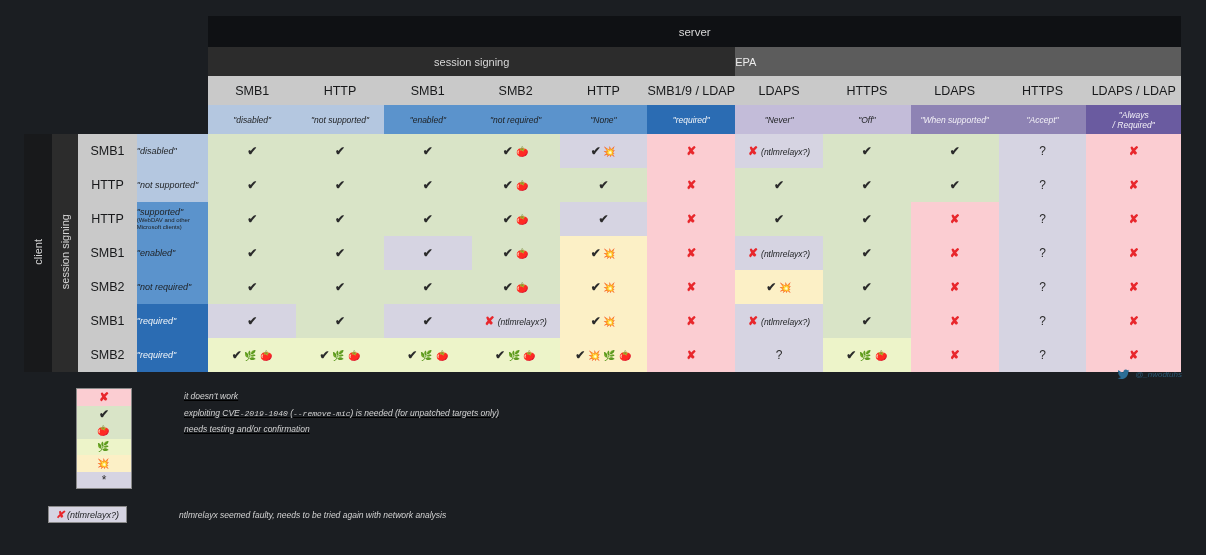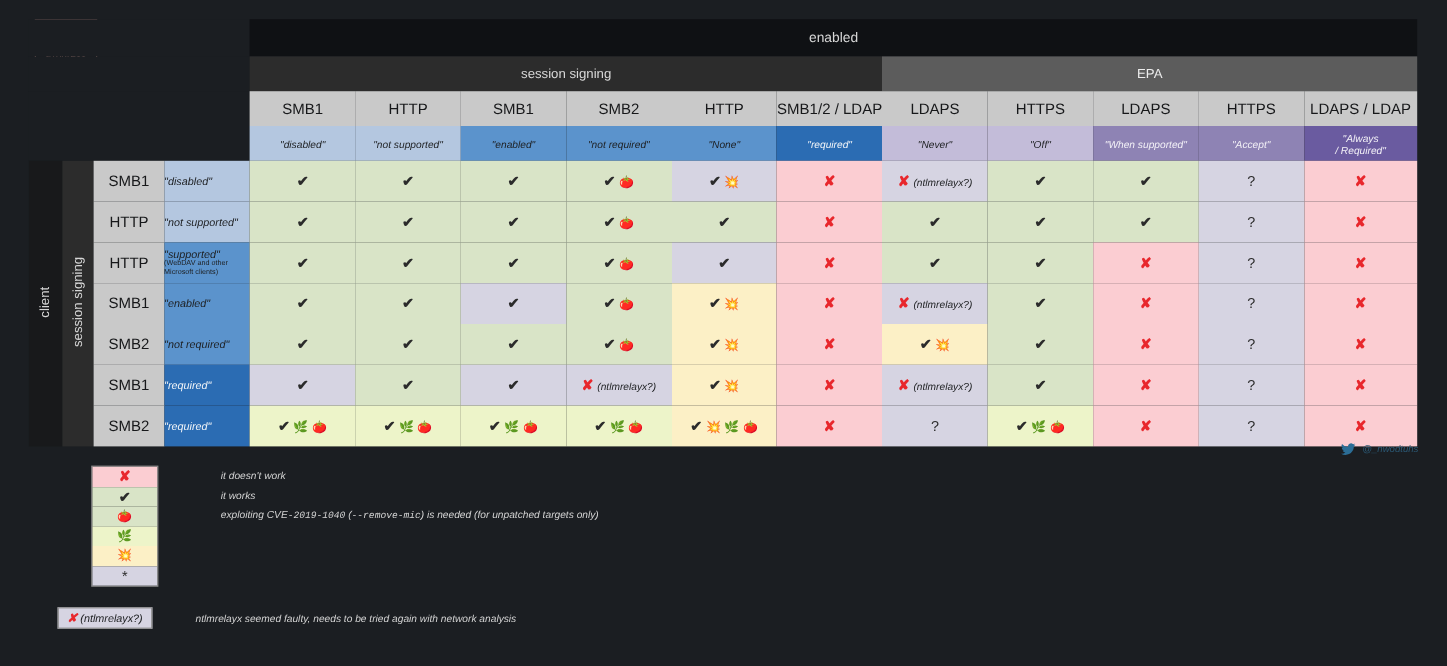--- a/index.html
+++ b/index.html
@@ -35,21 +35,21 @@
   .banner-server {
     background:#0f1114; color:#d8d8d8; font-size:11.5px;
     text-align:center; height:31px; vertical-align:middle;
   }
   .banner-sess {
     background:#2c2c2c; color:#d8d8d8; font-size:11px;
     text-align:center; height:29px; vertical-align:middle;
   }
   .banner-epa {
     background:#5c5c5c; color:#ececec; font-size:11px;
-    text-align:center; height:29px; vertical-align:middle;
+    height:29px; vertical-align:middle;
   }
 
   
   .proto {
     background:#c9c9c9; color:#17181a; font-size:12.5px;
     text-align:center; height:29px; vertical-align:middle;
   }
   
   .setting {
     font-size:8.5px; font-style:italic; text-align:center;
@@ -122,42 +122,42 @@
   .legend-swatches { width:56px; border:1px solid #8a8a8a; }
   .legend-sw {
     height:16.5px; display:flex; align-items:center; justify-content:center;
     font-size:10px;
   }
   .legend-sw.red    { background:#fbcdd2; }
   .legend-sw.green  { background:#d9e4c7; }
   .legend-sw.lime   { background:#edf4c9; }
   .legend-sw.yellow { background:#fcf0c6; }
   .legend-sw.grey   { background:#d6d4e2; }
-  .legend-texts { margin-left:52px; }
+  .legend-texts { margin-left:52px;text-decoration:underline; }
   .legend-txt {
     height:16.5px; line-height:16.5px;
     color:#d3d3d3; font-size:8.5px; font-style:italic; white-space:nowrap;
   }
   .legend-txt code {
     font-family:"Liberation Mono", monospace; font-style:italic; font-size:8px;
   }
 
   
   #footnote {
     position:absolute; left:48px; top:506px;
     display:flex; align-items:center;
   }
   #footnote .chip {
     background:#d6d4e2; border:1px solid #8a8a8a;
     padding:2px 7px; font-size:9px; font-style:italic; color:#1d1f21;
     white-space:nowrap;
   }
   #footnote .chip .cross { font-size:10px; }
   #footnote .fn-text {
-    margin-left:36px; color:#d3d3d3; font-size:8.5px; font-style:italic;
+    margin-left:52px; color:#d3d3d3; font-size:8.5px; font-style:italic;
     white-space:nowrap;
   }
 </style>
 </head>
 <body>
 
 <div id="wip">
   <div>Work</div>
   <div>In</div>
   <div>Progress</div>
@@ -179,37 +179,37 @@
         <col style="width:81px">
         <col style="width:81px">
       <col style="width:81px">
         <col style="width:81px">
         <col style="width:87px">
     </colgroup>
     <tbody>
 
       <tr>
         <td class="void" colspan="4"></td>
-        <td class="banner-server" colspan="11">enabled</td>
+        <td class="banner-server" colspan="11">server</td>
       </tr>
 
       <tr>
         <td class="void" colspan="4"></td>
         <td class="banner-sess" colspan="6">session signing</td>
         <td class="banner-epa" colspan="5">EPA</td>
       </tr>
 
       <tr id="hdr-proto">
         <td class="void" colspan="4"></td>
       <td class="proto">SMB1</td>
           <td class="proto">HTTP</td>
           <td class="proto">SMB1</td>
           <td class="proto">SMB2</td>
           <td class="proto">HTTP</td>
-          <td class="proto">SMB1/2 / LDAP</td>
+          <td class="proto">SMB1/9 / LDAP</td>
           <td class="proto">LDAPS</td>
           <td class="proto">HTTPS</td>
           <td class="proto">LDAPS</td>
           <td class="proto">HTTPS</td>
           <td class="proto">LDAPS / LDAP</td>
         </tr>
 
       <tr id="hdr-setting">
         <td class="void" colspan="4"></td>
       <td class="setting lightblue">"disabled"</td>
@@ -359,22 +359,22 @@
       </div>
       <div class="legend-sw yellow">
         <span class="emo">💥</span>
       </div>
       <div class="legend-sw grey">
         <span class="qm">*</span>
       </div>
     </div>
   <div class="legend-texts" id="legend-texts">
       <div class="legend-txt">it doesn't work</div>
-      <div class="legend-txt">it works</div>
       <div class="legend-txt">exploiting CVE<code>-2019-1040</code> (<code>--remove-mic</code>) is needed (for unpatched targets only)</div>
+      <div class="legend-txt">needs testing and/or confirmation</div>
     </div>
 </div>
 
 <div id="footnote">
   <div class="chip">
     <span class="cross">✘</span>
     <span>(ntlmrelayx?)</span>
   </div>
   <div class="fn-text">ntlmrelayx seemed faulty, needs to be tried again with network analysis</div>
 </div>

